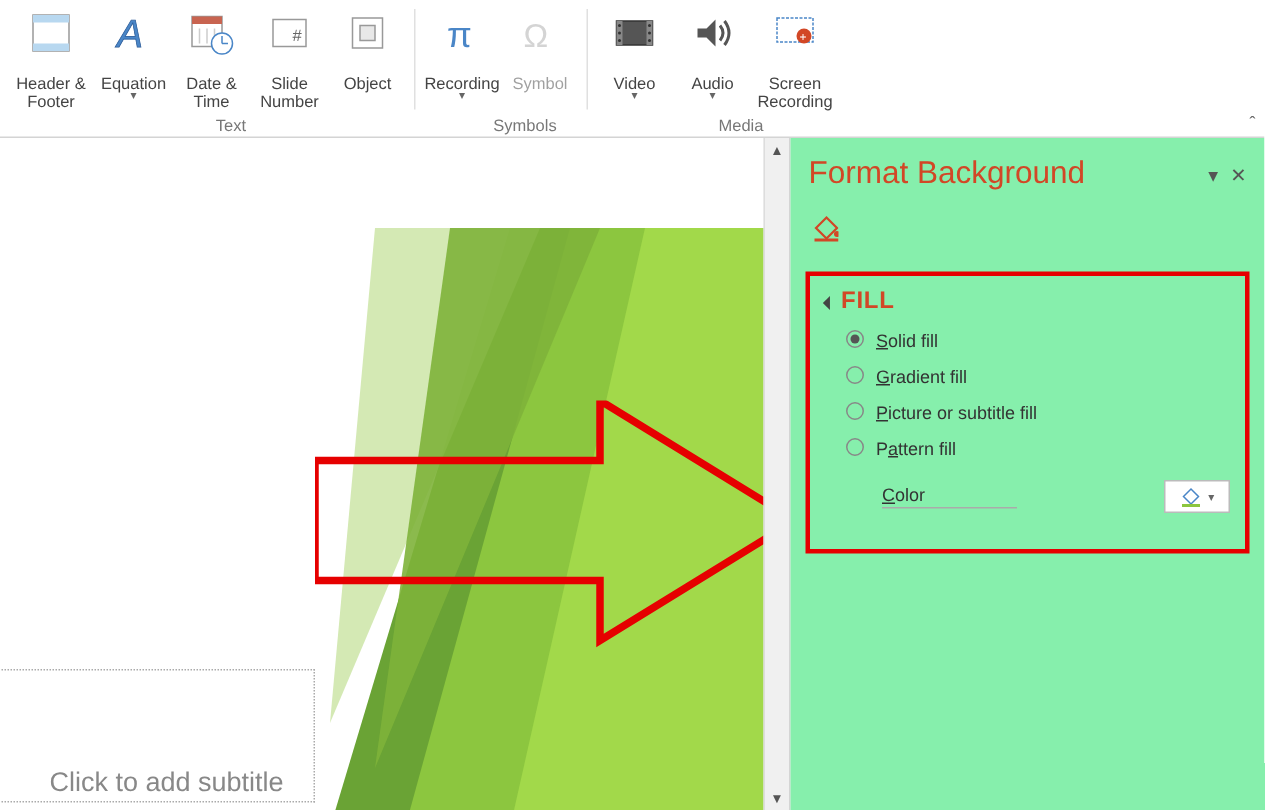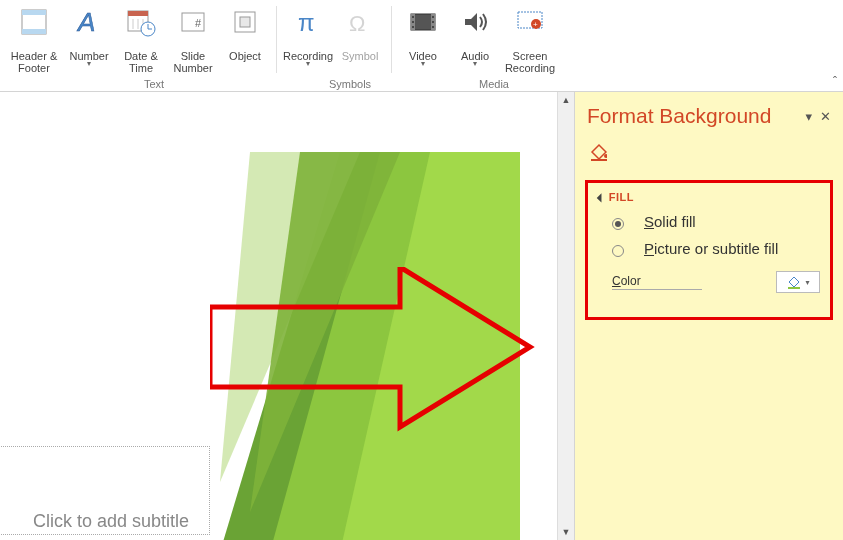--- a/index.html
+++ b/index.html
@@ -27,39 +27,39 @@
   .title-box { position: absolute; left: 0; top: 294px; width: 390px; border: 1px dotted #aaa; padding: 6px 10px 2px 10px; }
   .title-text { font-size: 44px; font-weight: 300; color: #8cc63f; letter-spacing: 1px; }
   .subtitle-text { font-size: 18px; color: #888; text-align: right; padding-right: 10px; margin-top: 8px; }
   .vscroll { position: absolute; right: 0; top: 0; bottom: 0; width: 17px; background: #f0f0f0; border-left: 1px solid #ddd; display: flex; flex-direction: column; justify-content: space-between; align-items: center; }
   .vscroll-arrow { font-size: 9px; color: #555; padding: 3px; cursor: pointer; }
   
   
   .anno-arrow { position: absolute; left: 210px; top: 175px; pointer-events: none; }
   
   
-  .pane { width: 268px; background: #fef9c3; padding: 8px 10px 8px 10px; position: relative; }
+  .pane { width: 316px; background: #86efac; padding: 8px 10px 8px 10px; position: relative; }
   .pane-head { display: flex; align-items: center; justify-content: space-between; padding: 4px 2px 10px 2px; }
   .pane-title { font-size: 21px; font-weight: 300; color: #d24726; }
   .pane-ctrls { display: flex; gap: 8px; font-size: 13px; color: #555; }
   .pane-ctrls span { cursor: pointer; }
   .pane-icon-row { padding: 4px 2px 14px 2px; }
   .bucket-ico { width: 20px; height: 20px; }
   
   .fill-section { border: 3px solid #e60000; padding: 8px 10px 24px 10px; }
-  .fill-head { display: flex; align-items: center; gap: 4px; font-size: 11px; font-weight: bold; color: #d24726; letter-spacing: 0.5px; cursor: pointer; }
+  .fill-head { display: flex; align-items: center; gap: 4px; font-size: 16px; font-weight: bold; color: #d24726; letter-spacing: 0.5px; cursor: pointer; }
   .fill-head::before { content: "◢"; font-size: 8px; transform: rotate(45deg) scaleX(-1); display:inline-block; color:#444; }
   .fill-opts { padding: 10px 0 0 14px; display: flex; flex-direction: column; gap: 10px; }
-  .radio-row, .check-row { display: flex; align-items: flex-end; gap: 20px; font-size: 15px; color: #333; cursor: pointer; }
+  .radio-row, .check-row { display: flex; align-items: flex-start; gap: 8px; font-size: 12px; color: #333; cursor: pointer; }
   .radio { width: 12px; height: 12px; border-radius: 50%; border: 1px solid #888; display: inline-flex; align-items: center; justify-content: center; }
   .radio.checked::after { content: ""; width: 6px; height: 6px; border-radius: 50%; background: #555; }
   .chk { width: 12px; height: 12px; border: 1px solid #888; }
   .under { text-decoration: underline; text-decoration-color: #333; }
   .sub-controls { padding: 14px 0 0 14px; display: flex; flex-direction: column; gap: 12px; }
-  .ctrl-row { display: flex; align-items: center; gap: 10px; font-size: 12px; color: #333; }
+  .ctrl-row { display: flex; align-items: center; gap: 10px; font-size: 12px; color: #333; margin-left: 24px; }
   .ctrl-label { flex: 0 0 90px; border-bottom: 1px solid #aaa; padding-bottom: 1px; }
   .color-btn { margin-left: auto; width: 44px; height: 22px; border: 1px solid #bbb; display: flex; align-items: center; justify-content: center; gap: 3px; cursor: pointer; background:#fff; }
   .slider { flex: 1; height: 2px; background: #bbb; position: relative; }
   .slider-thumb { position: absolute; left: 0; top: -5px; width: 4px; height: 12px; background: #666; }
   .spin { width: 60px; height: 22px; border: 1px solid #bbb; display: flex; align-items: center; background:#fff; }
   .spin-val { flex: 1; text-align: center; font-size: 11px; color: #333; }
   .spin-arrows { width: 14px; display: flex; flex-direction: column; font-size: 6px; color: #666; border-left: 1px solid #ddd; }
   .spin-arrows span { text-align: center; line-height: 9px; cursor: pointer; }
   
   .tri { font-size: 8px; color: #666; }
@@ -81,21 +81,21 @@
         </div>
         <div class="ribbon-lbl">Header &amp; Footer</div>
       </div>
       <div class="ribbon-btn">
         <div class="ribbon-ico">
           <svg width="30" height="30">
               <text x="4" y="24" font-size="26" font-style="italic" font-family="Georgia" fill="#4a86c7" stroke="#2a5a97" stroke-width="0.5">A</text>
             </svg>
         </div>
         <div class="ribbon-lbl">
-            <span>Number</span>
+            <span>Equation</span>
             <span class="ribbon-drop tri">▾</span>
           </div>
       </div>
       <div class="ribbon-btn">
         <div class="ribbon-ico">
           <svg width="30" height="30">
               <rect x="2" y="4" width="20" height="20" fill="#fff" stroke="#999"></rect>
               <rect x="2" y="4" width="20" height="5" fill="#c86450"></rect>
               <line x1="7" y1="12" x2="7" y2="22" stroke="#ccc"></line>
               <line x1="12" y1="12" x2="12" y2="22" stroke="#ccc"></line>
@@ -253,21 +253,29 @@
       <div class="fill-head">
         <span>FILL</span>
       </div>
       <div class="fill-opts">
         <div class="radio-row">
           <span class="radio checked"></span>
           <span><span class="under">S</span><span>olid fill</span></span>
         </div>
         <div class="radio-row">
           <span class="radio"></span>
+          <span><span class="under">G</span><span>radient fill</span></span>
+        </div>
+        <div class="radio-row">
+          <span class="radio"></span>
           <span><span class="under">P</span><span>icture or subtitle fill</span></span>
+        </div>
+        <div class="radio-row">
+          <span class="radio"></span>
+          <span>P<span class="under">a</span><span>ttern fill</span></span>
         </div>
       </div>
 
       <div class="sub-controls">
         <div class="ctrl-row">
           <span class="ctrl-label"><span class="under">C</span><span>olor</span></span>
           <div class="color-btn">
             <svg width="16" height="16">
                 <path d="M3 8 L8 3 L13 8 L8 13 Z" fill="none" stroke="#4a86c7"></path>
                 <rect x="2" y="13" width="12" height="2" fill="#8cc63f"></rect>

